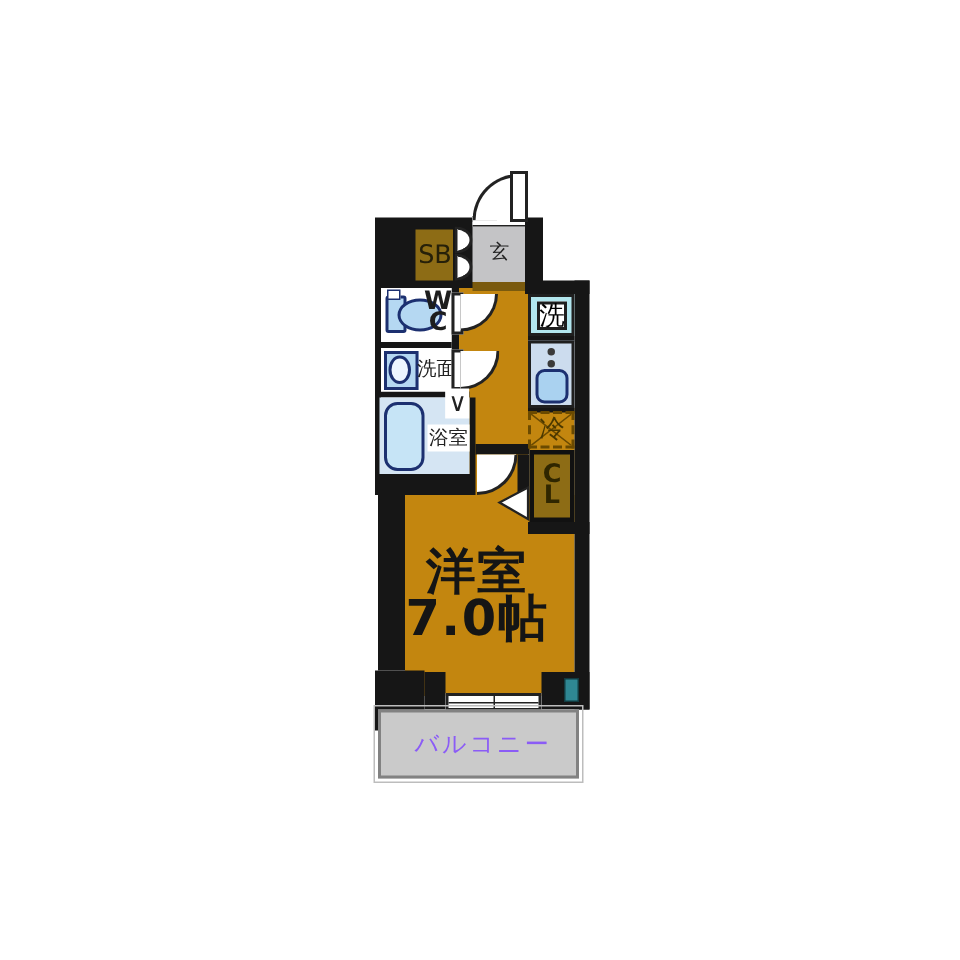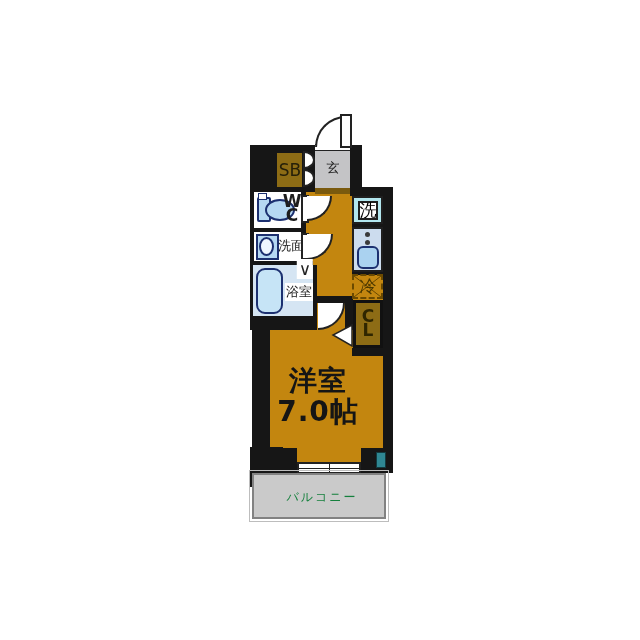--- a/index.html
+++ b/index.html
@@ -38,22 +38,22 @@
   .door-leaf{background:#fff;border:2px solid #222;}
   .shoe-door{background:#fff;border:2px solid #222;border-radius:0 95% 95% 0 / 0 50% 50% 0;}
   .window{background:#fff;border:2px solid #222;}
   .window .mid{position:absolute;left:0;top:50%;width:100%;height:1px;background:#222;}
   .window .tick{position:absolute;left:50%;top:0;width:1px;height:100%;background:#222;}
   
   .lbl{color:#222;white-space:nowrap;transform:translate(-50%,-50%);position:absolute;}
   .t13{font-size:13px;}
   .t12{font-size:17px;}
   .bold{font-weight:bold;}
-  .room-label{text-align:center;color:#151515;font-weight:bold;font-size:28px;line-height:31px;letter-spacing:1px;}
-  .balcony-label{color:#15803d;font-size:12px;letter-spacing:2px;}
+  .room-label{text-align:center;color:#151515;font-weight:bold;font-size:33px;line-height:31px;letter-spacing:1px;}
+  .balcony-label{color:#8b5cf6;font-size:16px;letter-spacing:2px;}
   .stack{display:flex;flex-direction:column;align-items:center;line-height:14px;}
   .white-patch{background:#fff;padding:0 1px;}
 </style>
 </head>
 <body>
 
 <div class="abs" style="left:0;top:0;width:640px;height:640px;">
 
   <div class="abs floor" style="left:306px;top:192px;width:46px;height:138px;"></div>
   <div class="abs floor" style="left:352px;top:272px;width:31px;height:28px;"></div>

